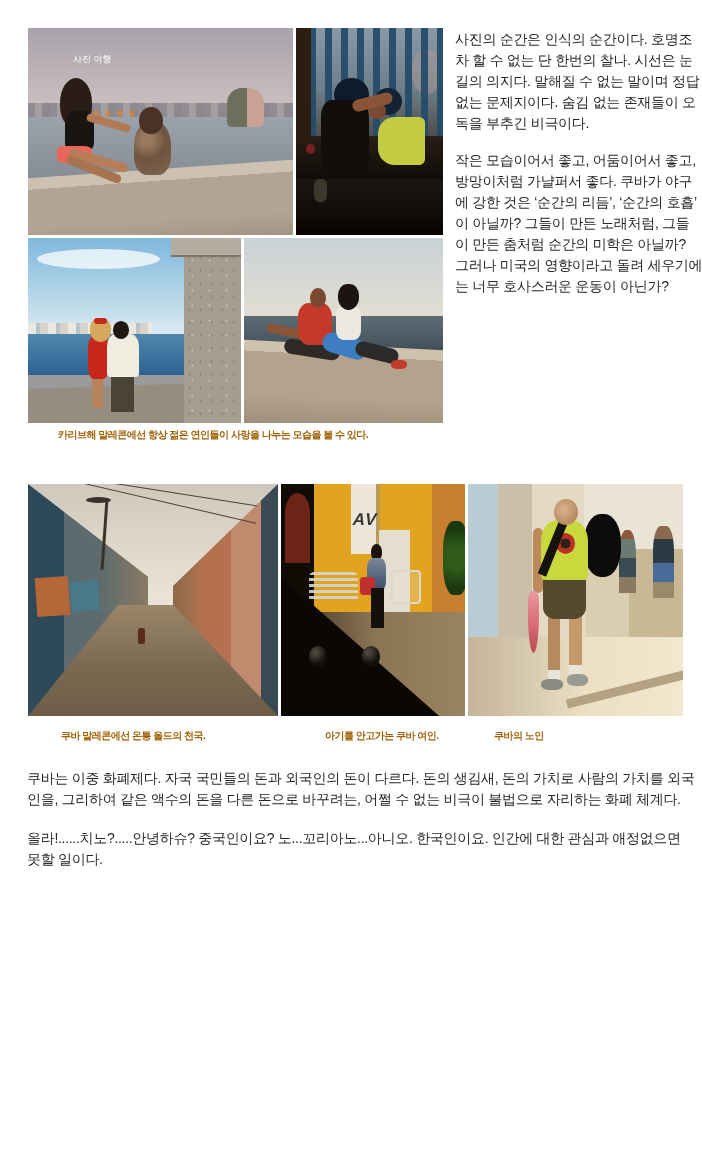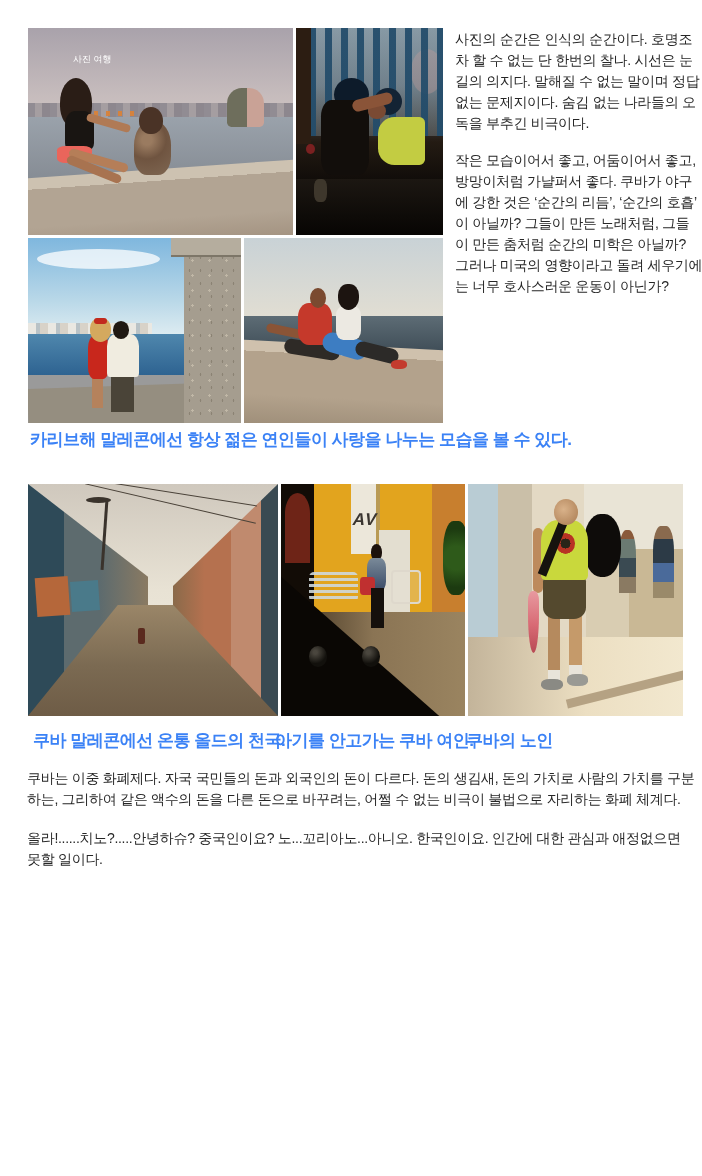--- a/index.html
+++ b/index.html
@@ -6,24 +6,24 @@
   .page{position:relative;width:702px;height:1176px;background:#ffffff;overflow:hidden;
         font-family:"Liberation Sans","DejaVu Sans",sans-serif;color:#262626;}
   .s{position:absolute;}
   .ph{position:absolute;overflow:hidden;background:#9a9a9a;}
 
   
   .col-right{position:absolute;left:455px;top:29px;width:248px;}
   .col-right p{margin:0 0 16px 0;font-size:14px;line-height:21px;word-break:break-all;letter-spacing:-0.3px;}
   .body-text{position:absolute;left:27px;top:768px;width:668px;}
   .body-text p{margin:0 0 18px 0;font-size:14px;line-height:21px;word-break:break-all;letter-spacing:-0.3px;}
-  .caption{position:absolute;font-size:17px;font-weight:bold;color:#3b82f6;letter-spacing:-0.5px;white-space:nowrap;}
+  .caption{position:absolute;font-size:10px;font-weight:bold;color:#a16207;letter-spacing:-0.5px;white-space:nowrap;margin-left:28px;}
   .cap-collage{left:30px;top:428px;}
   .cap-street{left:33px;top:729px;}
-  .cap-woman{left:275px;top:729px;text-align:right;}
+  .cap-woman{left:297px;top:729px;text-align:right;}
   .cap-oldman{left:466px;top:729px;}
 
   
   .collage{position:absolute;left:28px;top:28px;width:415px;height:395px;}
   .pA{left:0;top:0;width:265px;height:207px;}
   .pB{left:268px;top:0;width:147px;height:207px;}
   .pC{left:0;top:210px;width:213px;height:185px;}
   .pD{left:216px;top:210px;width:199px;height:185px;}
 
   
@@ -215,21 +215,21 @@
       <div class="s mhead"></div>
       <div class="s jeans"></div>
       <div class="s wleg"></div>
       <div class="s shoe"></div>
       <div class="s wtop"></div>
       <div class="s whair"></div>
     </div>
   </div>
 
   <div class="col-right">
-    <p>사진의 순간은 인식의 순간이다. 호명조차 할 수 없는 단 한번의 찰나. 시선은 눈길의 의지다. 말해질 수 없는 말이며 정답 없는 문제지이다. 숨김 없는 나라들의 오독을 부추긴 비극이다.</p>
+    <p>사진의 순간은 인식의 순간이다. 호명조차 할 수 없는 단 한번의 찰나. 시선은 눈길의 의지다. 말해질 수 없는 말이며 정답 없는 문제지이다. 숨김 없는 존재들이 오독을 부추긴 비극이다.</p>
     <p>작은 모습이어서 좋고, 어둠이어서 좋고, 방망이처럼 가냘퍼서 좋다. 쿠바가 야구에 강한 것은  ‘순간의 리듬’, ‘순간의 호흡’ 이 아닐까?  그들이 만든 노래처럼, 그들이 만든 춤처럼 순간의 미학은 아닐까? 그러나 미국의 영향이라고 돌려 세우기에는 너무 호사스러운 운동이 아닌가?</p>
   </div>
 
   <div class="caption cap-collage">카리브해 말레콘에선 항상 젊은 연인들이 사랑을 나누는 모습을 볼 수 있다.</div>
 
   <div class="strip">
 
     <div class="ph pE">
       <div class="s sky"></div>
       <div class="s left"></div>
@@ -285,17 +285,17 @@
       <div class="s head"></div>
       <div class="s fish"></div>
     </div>
   </div>
 
   <div class="caption cap-street">쿠바 말레콘에선 온통 올드의 천국.</div>
   <div class="caption cap-woman">아기를 안고가는 쿠바 여인.</div>
   <div class="caption cap-oldman">쿠바의 노인</div>
 
   <div class="body-text">
-    <p>쿠바는 이중 화폐제다. 자국 국민들의 돈과 외국인의 돈이 다르다. 돈의 생김새, 돈의 가치로 사람의 가치를 구분하는, 그리하여 같은 액수의 돈을 다른 돈으로 바꾸려는, 어쩔 수 없는 비극이 불법으로 자리하는 화폐 체계다.</p>
+    <p>쿠바는 이중 화폐제다. 자국 국민들의 돈과 외국인의 돈이 다르다. 돈의 생김새, 돈의 가치로 사람의 가치를 외국인을, 그리하여 같은 액수의 돈을 다른 돈으로 바꾸려는, 어쩔 수 없는 비극이 불법으로 자리하는 화폐 체계다.</p>
     <p>올라!......치노?.....안녕하슈? 중국인이요?  노...꼬리아노...아니오. 한국인이요. 인간에 대한 관심과 애정없으면 못할 일이다.</p>
   </div>
 
 </div>
 
 </body></html>

